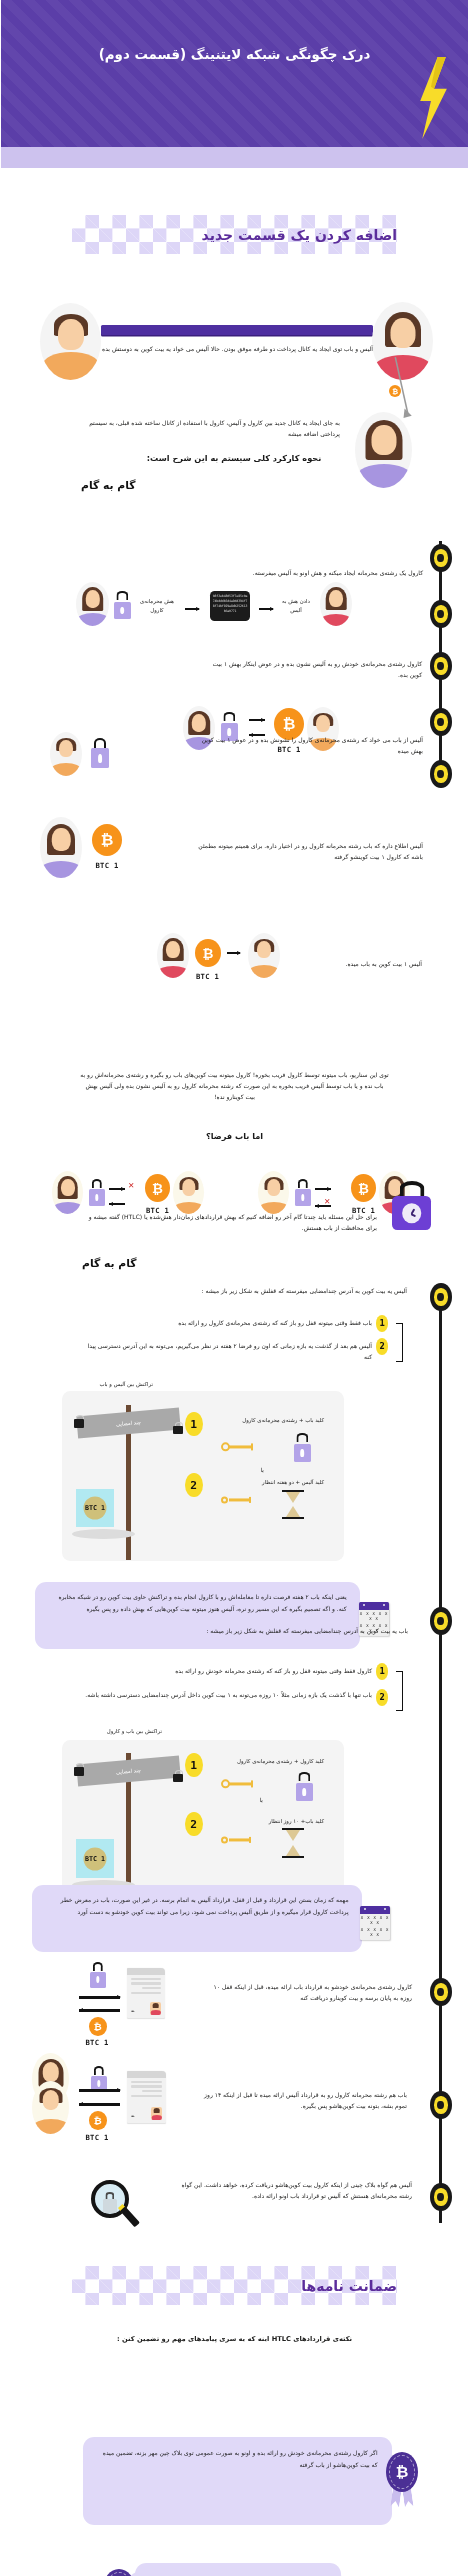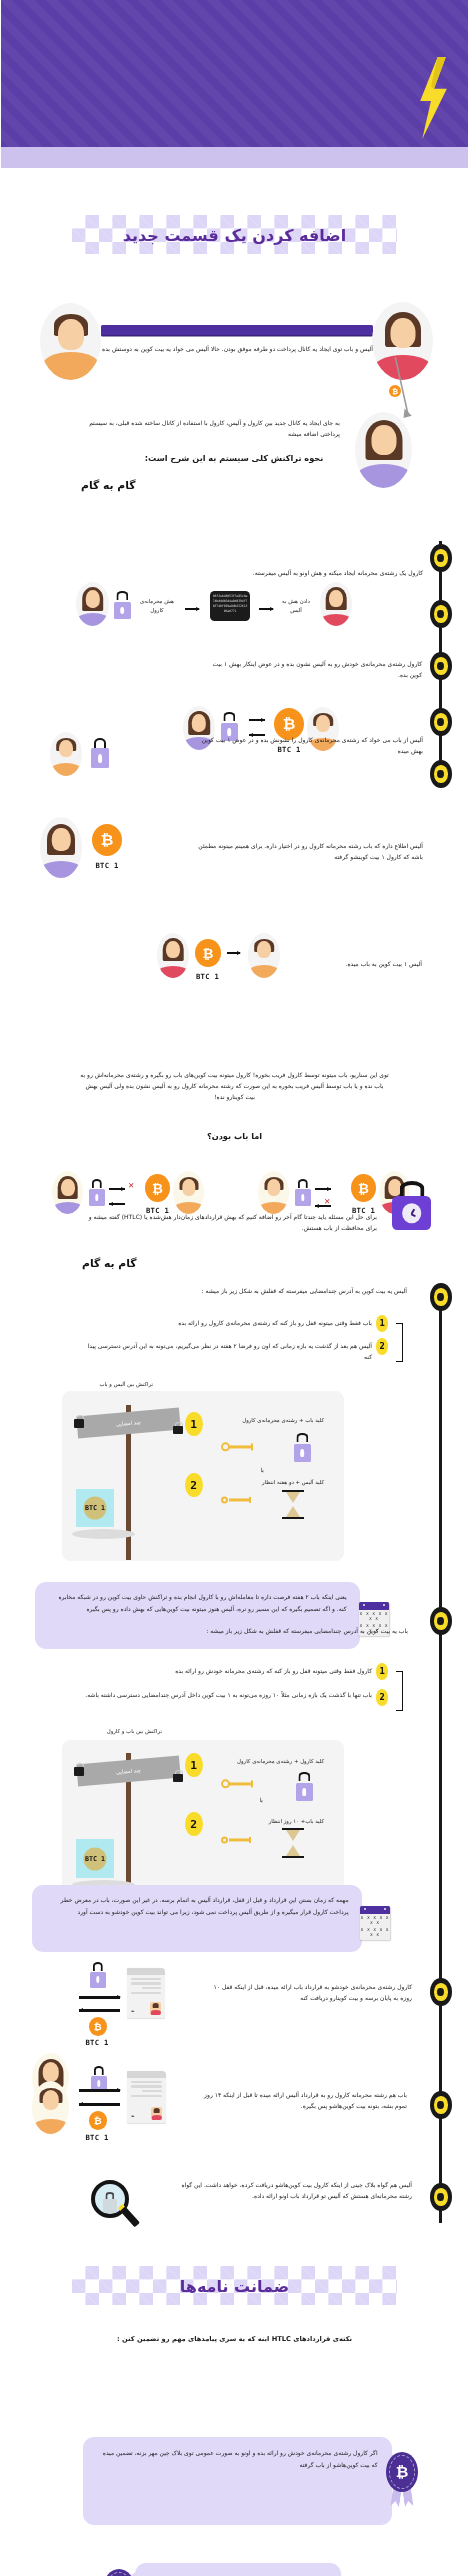--- a/index.html
+++ b/index.html
@@ -68,23 +68,23 @@
     background-image:
       linear-gradient(45deg, #ddd6f7 25%, transparent 25%, transparent 75%, #ddd6f7 75%, #ddd6f7),
       linear-gradient(45deg, #ddd6f7 25%, transparent 25%, transparent 75%, #ddd6f7 75%, #ddd6f7);
     background-size: 27px 27px;
     background-position: 0 0, 13.4px 13.4px;
   }
   .banner .btxt {
     position: absolute;
     left: 0; right: 0; top: 50%;
     transform: translateY(-50%);
-    text-align: center;
+    text-align: right;
     color: #5b2d9b;
-    font-size: 16px;
+    font-size: 14px;
     font-weight: bold;
   }
 
   
   .para {
     position: absolute;
     text-align: right;
     color: #20201f;
     font-size: 6px;
     line-height: 1.85;
@@ -558,20 +558,21 @@
   }
   .badge .rb1 { left: 6.2px; clip-path: polygon(0 0,100% 0,100% 100%,50% 76%,0 100%); transform: rotate(8deg); }
   .badge .rb2 { left: 17px; clip-path: polygon(0 0,100% 0,100% 100%,50% 76%,0 100%); transform: rotate(-8deg); }
 </style>
 </head>
 <body>
 
 <div class="page">
 
   <div class="hero">
+    <div class="hero-title">درک چگونگی شبکه لایتنینگ (قسمت دوم)</div>
     <svg class="bolt" viewBox="0 0 62 160">
       <polygon points="40,0 6,86 27,86 10,160 58,62 33,62 56,0" fill="#f8dc29"></polygon>
       <polygon points="40,0 56,0 33,62 27,58" fill="#e3c317"></polygon>
     </svg>
   </div>
   <div class="hero-strip"></div>
 
   <div class="banner" style="top:215px">
     <div class="checks"></div>
     <div class="btxt">اضافه کردن یک قسمت جدید</div>
@@ -599,21 +600,21 @@
   <div class="coin" style="left:389px; top:385px; width:12.4px; height:12.4px; font-size:7.2px;">₿</div>
 
   <div class="avatar av-carol" style="left:355px; top:412px; width:57px; height:76px;">
     <div class="hair" style="top:8.2px; width:37px; height:40px;"></div>
     <div class="head" style="top:13.4px; width:25px; height:30px;"></div>
     <div class="body" style="width:54px; height:24px;"></div>
   </div>
 
   <div class="para" style="left:82px; top:417px; width:258px;">به جای ایجاد یه کانال جدید بین کارول و آلیس، کارول با استفاده از کانال ساخته شده قبلی، به سیستم پرداختی اضافه میشه</div>
 
-  <div class="heading-md" style="left:131px; top:453px; width:206px; font-size:8.2px;">نحوه تراکنش کلی سیستم به این شرح است:</div>
+  <div class="heading-md" style="left:131px; top:453px; width:206px; font-size:8.2px;">نحوه کارکرد کلی سیستم به این شرح است:</div>
   <div class="heading-lg" style="left:81px; top:479px;">گام به گام</div>
 
   <div class="tl-line" style="left:439px; top:541px; height:222px;"></div>
   <div class="tl-node" style="left:430px; top:544px;">
       <i>
         <b></b>
       </i>
     </div>
   <div class="tl-node" style="left:430px; top:600px;">
       <i>
@@ -712,21 +713,21 @@
   <div class="coin" style="left:195px; top:939px; width:26px; height:28px; font-size:13.4px;">₿</div>
   <div class="btc-label" style="left:192px; top:972px; width:31px; text-align:center;">1 BTC</div>
   <div class="arrow" style="left:227px; top:952px; width:13.4px;"></div>
   <div class="avatar av-alice" style="left:248px; top:933px; width:32px; height:45px;">
     <div class="hair" style="top:5.7px; width:19.6px; height:13.4px;"></div>
     <div class="head" style="top:8.2px; width:14px; height:17px;"></div>
     <div class="body" style="width:31px; height:13.4px;"></div>
   </div>
 
 
-  <div class="heading-md" style="left:157px; top:1131px; width:155px; font-size:8.2px;">اما باب بودن؟</div>
+  <div class="heading-md" style="left:157px; top:1131px; width:155px; font-size:8.2px;">اما باب فرضا؟</div>
   <div class="para center" style="left:80px; top:1056px; width:309px; top:1069px;">توی این سناریو، باب میتونه توسط کارول فریب بخوره!
 کارول میتونه بیت کوین‌های باب رو بگیره و رشته‌ی محرمانه‌اش رو به باب نده
 و یا باب توسط آلیس فریب بخوره به این صورت که رشته محرمانه کارول رو به آلیس نشون بده
 ولی آلیس بهش بیت کوینارو نده!</div>
 
   <div class="avatar av-carol" style="left:52px; top:1171px; width:31px; height:43px; background:#fbf8ea;">
     <div class="hair" style="top:5.2px; width:20.6px; height:23px;"></div>
     <div class="head" style="top:8.2px; width:14px; height:17px;"></div>
     <div class="body" style="width:30px; height:12.4px;"></div>
   </div>

